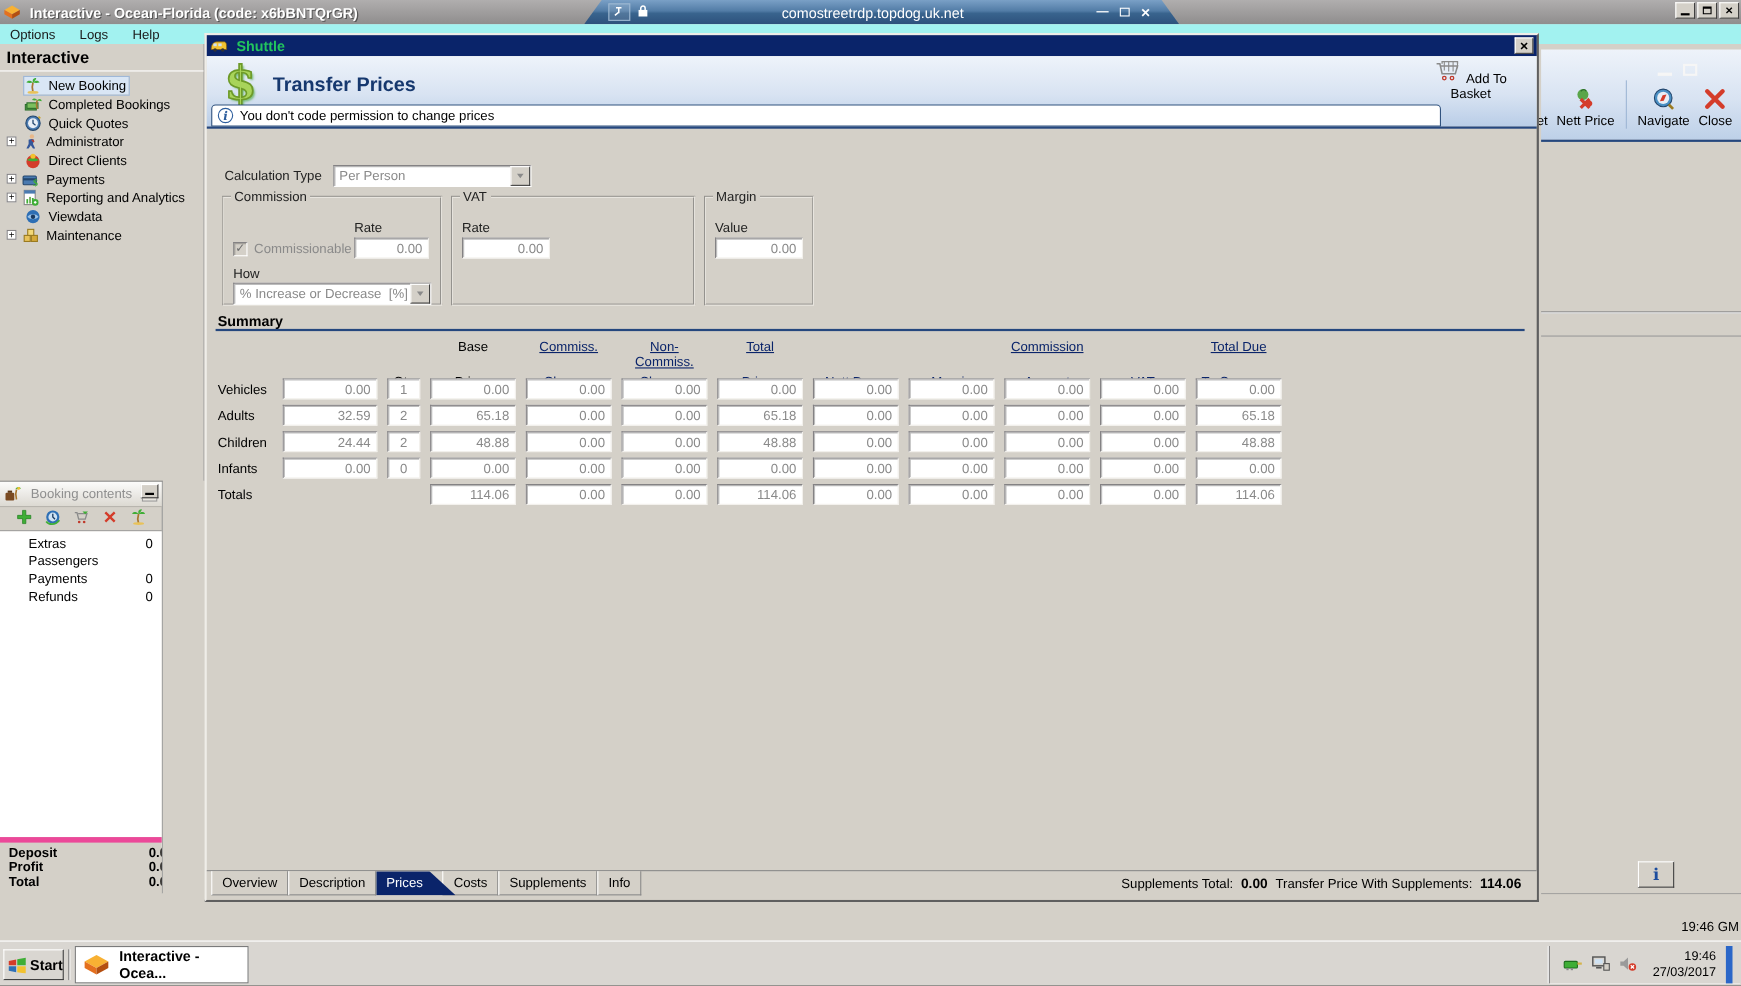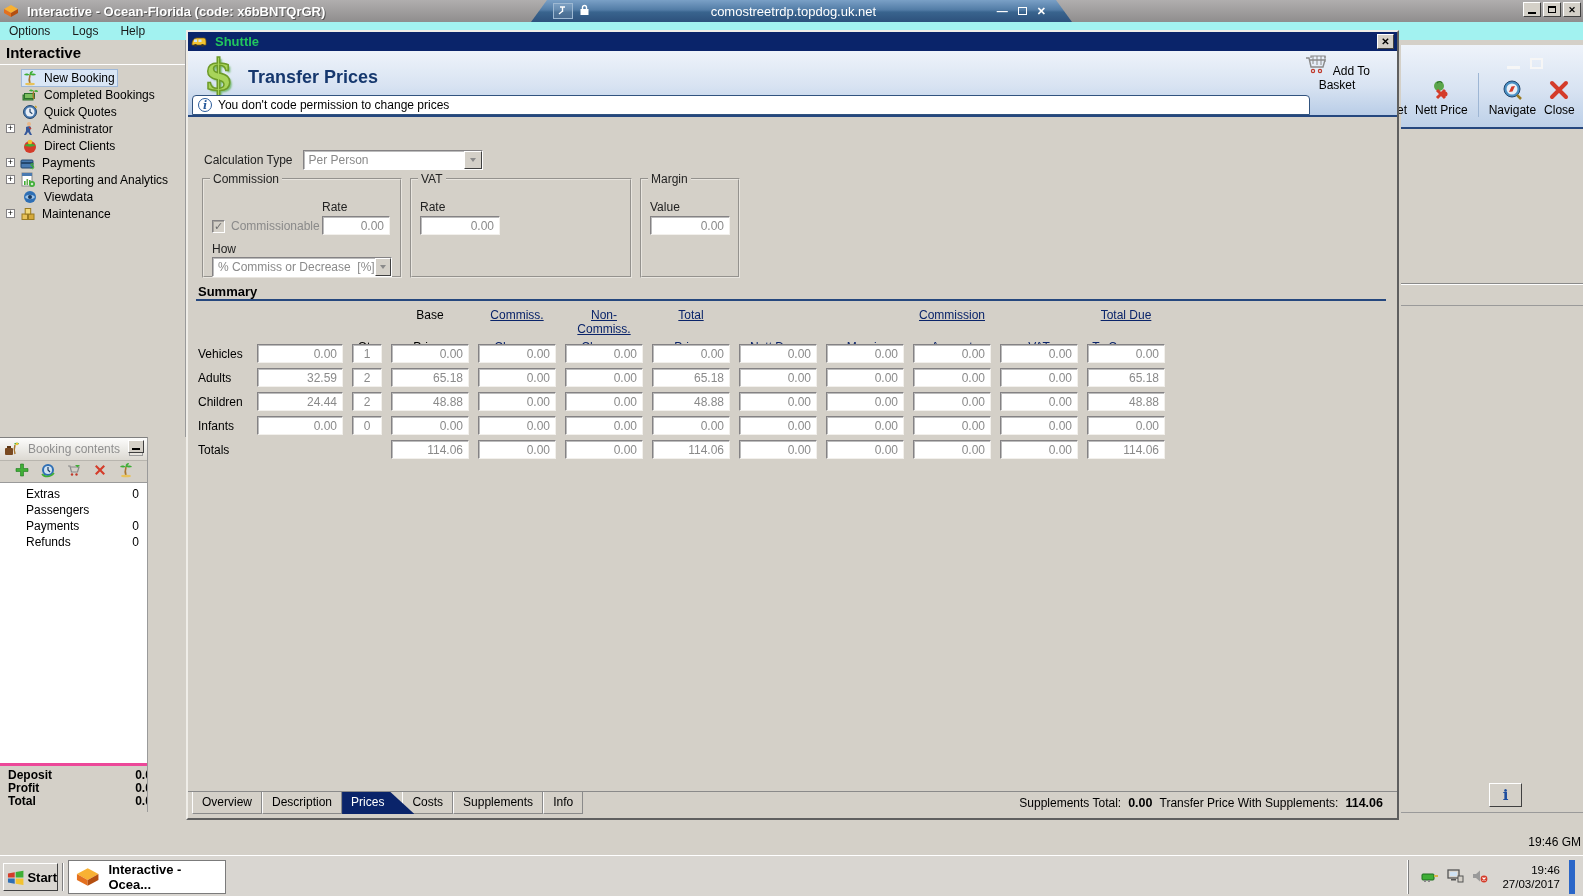--- a/index.html
+++ b/index.html
@@ -49,21 +49,21 @@
     padding:0 4px;gap:4px;border-bottom:1px solid #b8b5ae;}
   #bp-title{color:#8f8f8f;flex:1;}
   #bp-close{color:#333;font-weight:bold;font-size:11px;border:1px solid #9a9a9a;width:14px;height:13px;
     display:flex;align-items:center;justify-content:center;background:#e8e5df;}
   #bp-min{position:absolute;right:3px;top:2px;width:16px;height:13px;background:#d4d0c8;
     border:1px solid;border-color:#fff #404040 #404040 #fff;font-size:9px;display:flex;align-items:flex-end;justify-content:center;}
   #bp-toolbar{height:22px;display:flex;align-items:center;justify-content:center;gap:10px;border-bottom:1px solid #9a9a9a;}
   #bp-toolbar .ticon svg{width:16px;height:16px;}
   #bp-list{background:#fff;height:287px;padding-top:3px;}
   .bp-row{display:flex;justify-content:space-between;padding:1px 8px 1px 26px;}
-  #bp-totals{position:absolute;left:0;bottom:0;width:100%;background:#d4d0c8;border-top:3px solid #ec4899;padding:3px 0 4px 8px;}
+  #bp-totals{position:absolute;left:0;bottom:0;width:100%;background:#d4d0c8;border-top:5px solid #ec4899;padding:3px 0 4px 8px;}
   .bp-total-row{display:flex;font-weight:bold;line-height:13px;}
   .bp-total-row .lbl{width:150px;}
   .bp-total-row .val{width:14px;overflow:hidden;white-space:nowrap;}
   
   #dialog{position:absolute;left:186px;top:30px;width:1213px;height:790px;background:#d4d0c8;
     border:2px solid;border-color:#efede8 #5f5f5f #5f5f5f #efede8;}
   #dlg-titlebar{height:19px;background:#0a246a;display:flex;align-items:center;padding:0 3px;gap:4px;}
   #dlg-titlebar .t{color:#22c55e;font-weight:bold;font-size:13px;flex:1;}
   #dlg-close{width:17px;height:15px;background:#d4d0c8;border:1px solid;border-color:#fff #404040 #404040 #fff;
     font-size:10px;font-weight:bold;display:flex;align-items:center;justify-content:center;}
@@ -497,21 +497,21 @@
     <fieldset class="group" id="grp-commission">
       <legend>Commission</legend>
       <div style="position:absolute;left:118px;top:14px;" class="glabel">Rate</div>
       <div style="position:absolute;left:8px;top:33px;display:flex;align-items:center;gap:6px;">
         <span class="checkbox">✓</span>
         <span class="dis-label">Commissionable</span>
       </div>
       <div class="field" style="position:absolute;left:118px;top:30px;width:68px;">0.00</div>
       <div style="position:absolute;left:8px;top:56px;" class="glabel">How</div>
       <div class="combo" style="position:absolute;left:8px;top:71px;width:180px;">
-        <span class="combo-text">% Commiss or Decrease  [%]</span>
+        <span class="combo-text">% Increase or Decrease  [%]</span>
         <span class="drop">
             <span class="arr"></span>
           </span>
       </div>
     </fieldset>
 
     <fieldset class="group" id="grp-vat">
       <legend>VAT</legend>
       <div style="position:absolute;left:8px;top:14px;" class="glabel">Rate</div>
       <div class="field" style="position:absolute;left:8px;top:30px;width:80px;">0.00</div>

